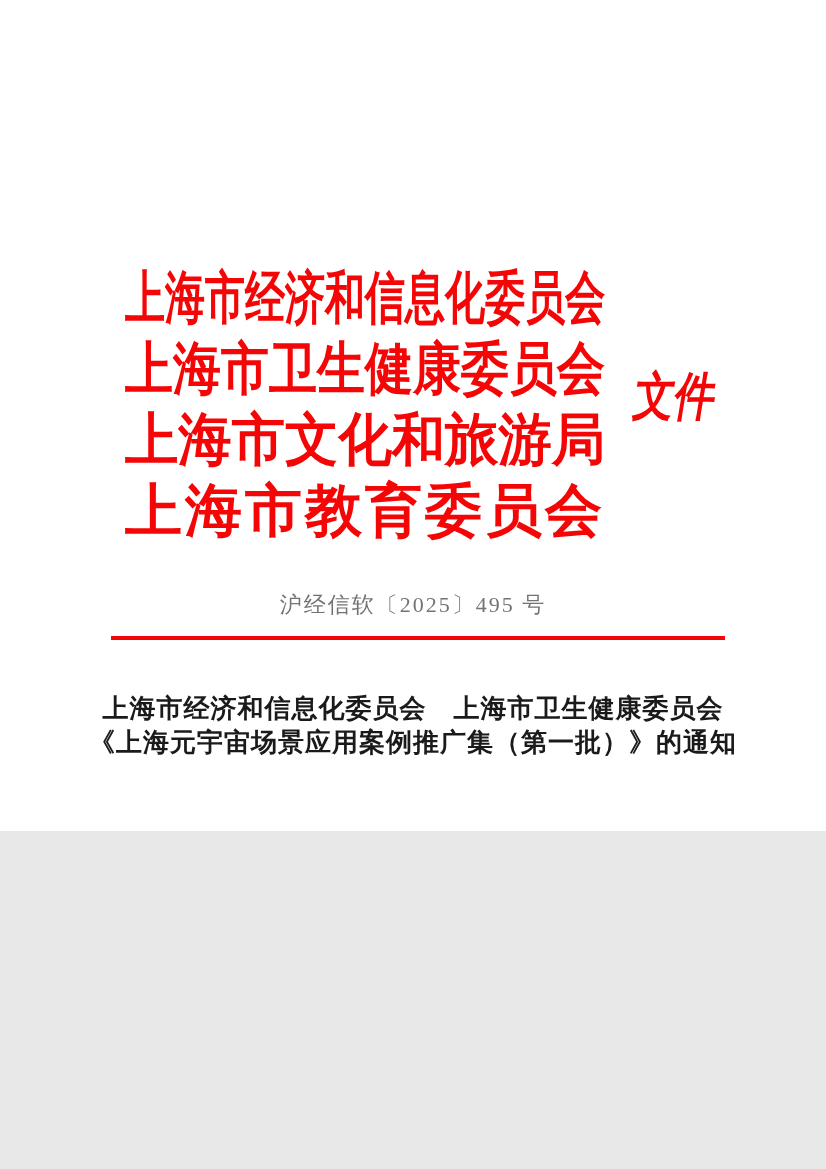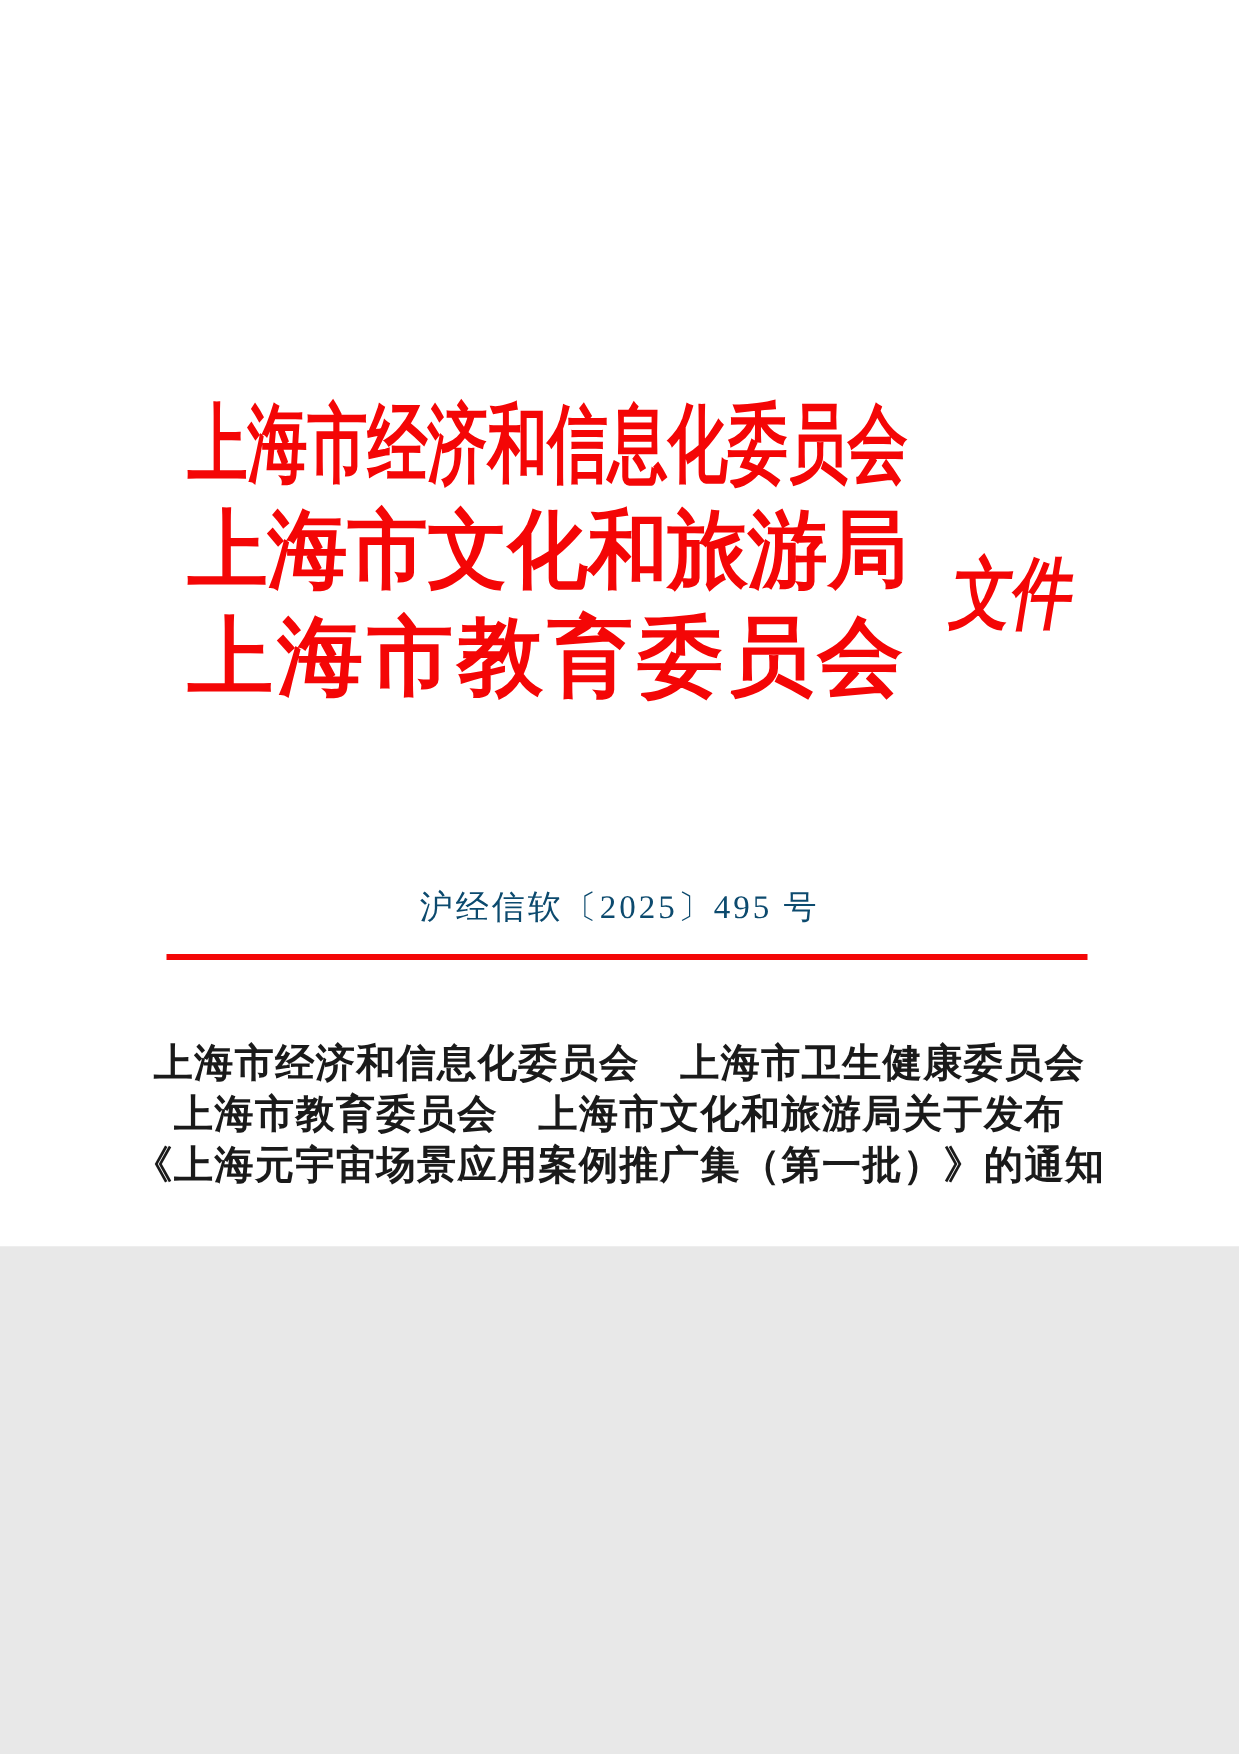--- a/index.html
+++ b/index.html
@@ -55,21 +55,21 @@
   }
 
   .doc-number {
     position: absolute;
     left: 0;
     top: 590px;
     width: 826px;
     text-align: center;
     font-size: 22px;
     letter-spacing: 2px;
-    color: #0c4a6e;
+    color: #737373;
   }
 
   .red-rule {
     position: absolute;
     left: 111px;
     top: 636px;
     width: 614px;
     height: 4px;
     background: #f40606;
   }
@@ -115,32 +115,32 @@
   }
 </style>
 </head>
 <body>
 
 <div class="page">
 
   <header>
     <div class="agency-block">
       <div class="agency-line a0"><span>上海市经济和信息化委员会</span></div>
+      <div class="agency-line a1"><span>上海市卫生健康委员会</span></div>
       <div class="agency-line a3"><span>上海市文化和旅游局</span></div>
       <div class="agency-line a2"><span>上海市教育委员会</span></div>
     </div>
     <div class="doc-label">文件</div>
   </header>
 
   <div class="doc-number">沪经信软〔2025〕495 号</div>
 
   <div class="red-rule"></div>
 
   <h1 class="title">
     <span class="title-line">上海市经济和信息化委员会　上海市卫生健康委员会</span>
-    <span class="title-line">上海市教育委员会　上海市文化和旅游局关于发布</span>
     <span class="title-line">《上海元宇宙场景应用案例推广集（第一批）》的通知</span>
   </h1>
 
 
   <div class="page-number">— 1 —</div>
 
 </div>
 
 </body></html>

